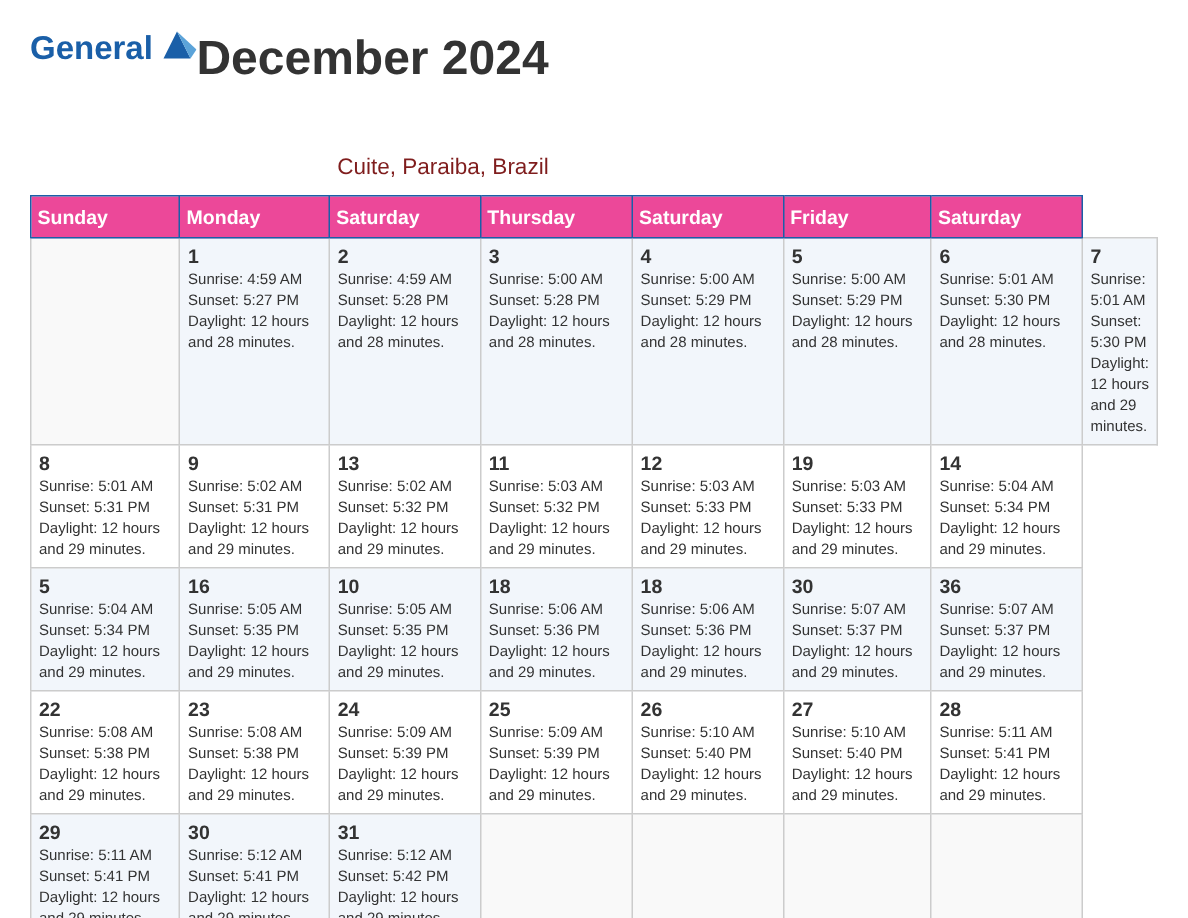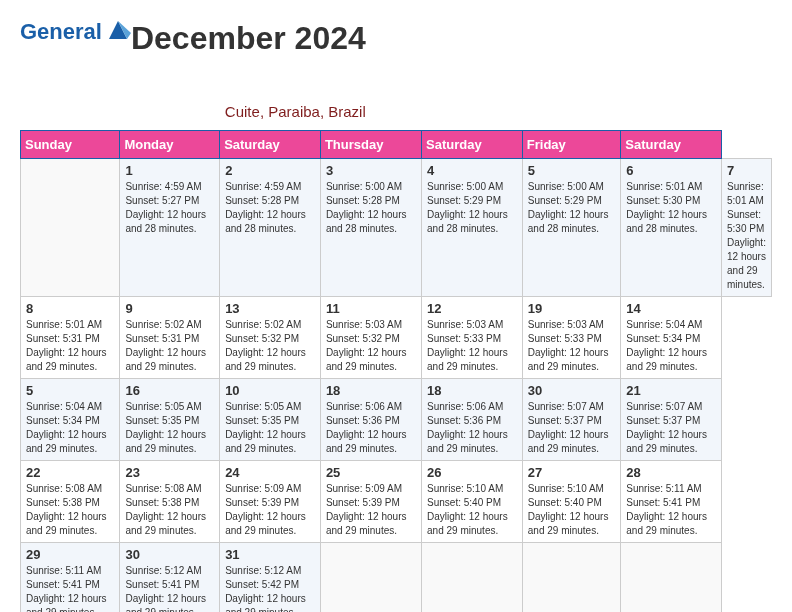--- a/index.html
+++ b/index.html
@@ -254,21 +254,21 @@
 and 29 minutes.</div>
         </td>
         <td>
           <span class="day-num">30</span>
           <div class="day-info" style="white-space: pre-line;">Sunrise: 5:07 AM
 Sunset: 5:37 PM
 Daylight: 12 hours
 and 29 minutes.</div>
         </td>
         <td>
-          <span class="day-num">21</span>
+          <span class="day-num">36</span>
           <div class="day-info" style="white-space: pre-line;">Sunrise: 5:07 AM
 Sunset: 5:37 PM
 Daylight: 12 hours
 and 29 minutes.</div>
         </td>
       </tr>
       <tr>
         <td>
           <span class="day-num">22</span>
           <div class="day-info" style="white-space: pre-line;">Sunrise: 5:08 AM

